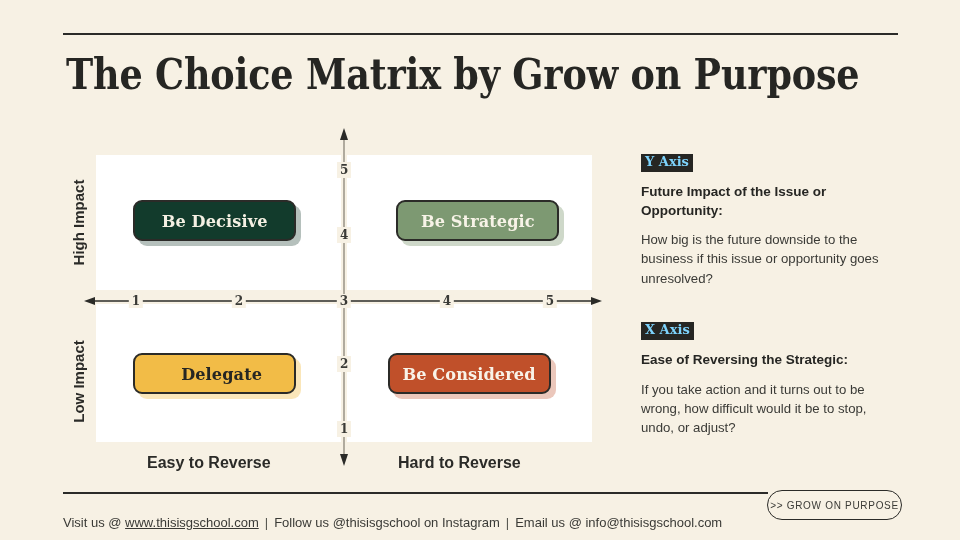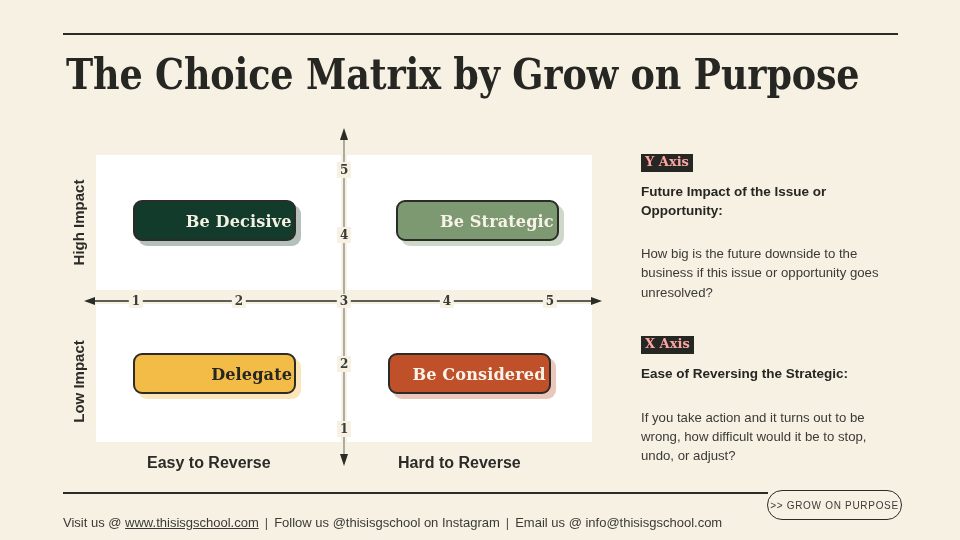--- a/index.html
+++ b/index.html
@@ -59,21 +59,21 @@
   }
   .tick.x{top:294px;transform:translateX(-50%);}
   .tick.y{left:337px;transform:translateY(-50%);padding:2px 3px;}
 
   
   .card{
     position:absolute;
     box-sizing:border-box;
     border:2px solid #2B2B28;
     border-radius:9px;
-    display:flex;align-items:center;justify-content:flex-end;
+    display:flex;align-items:center;justify-content:center;
     font-family:"DejaVu Serif", serif;
     font-weight:700;
     font-size:17px;
     letter-spacing:0.1px;
     height:41px;
   }
   .card .lbl{transform:scaleX(0.95);transform-origin:center;white-space:nowrap;}
   .card.decisive{
     left:133px;top:200px;width:163px;
     background:#123B2C;color:#F4F0E3;
@@ -113,33 +113,33 @@
     font-size:16px;font-weight:700;color:#2B2B28;white-space:nowrap;
   }
   .x-cap.easy{left:147px;}
   .x-cap.hard{left:398px;}
 
   
   .side{position:absolute;left:641px;top:152px;width:266px;}
   .side-block + .side-block{margin-top:32px;}
   .axis-tag{
     display:inline-block;
-    background:#262623;color:#fca5a5;
+    background:#262623;color:#7dd3fc;
     font-family:"DejaVu Serif", serif;
     font-weight:700;font-size:13px;
     padding:1px 4px 2px 4px;
     line-height:1.15;
   }
   .side-head{
     margin-top:11px;
     font-size:13.5px;font-weight:700;line-height:1.38;color:#262623;
     max-width:258px;
   }
   .side-body{
-    margin-top:24px;
+    margin-top:10px;
     font-size:13.2px;line-height:1.46;color:#3A3A36;
     max-width:262px;
   }
 
   
   .foot-rule{
     position:absolute;left:63px;top:492px;width:705px;height:1.5px;
     background:#2B2B28;
   }
   .foot-text{

